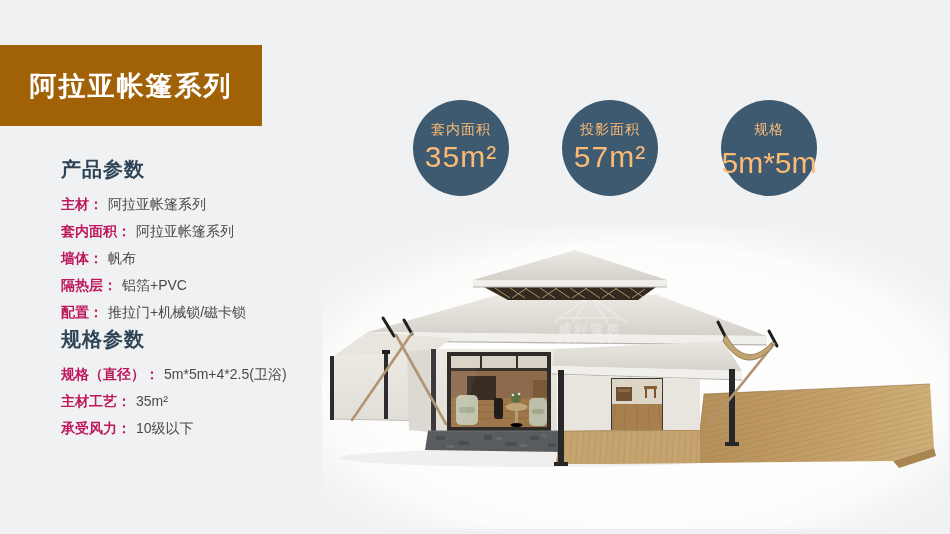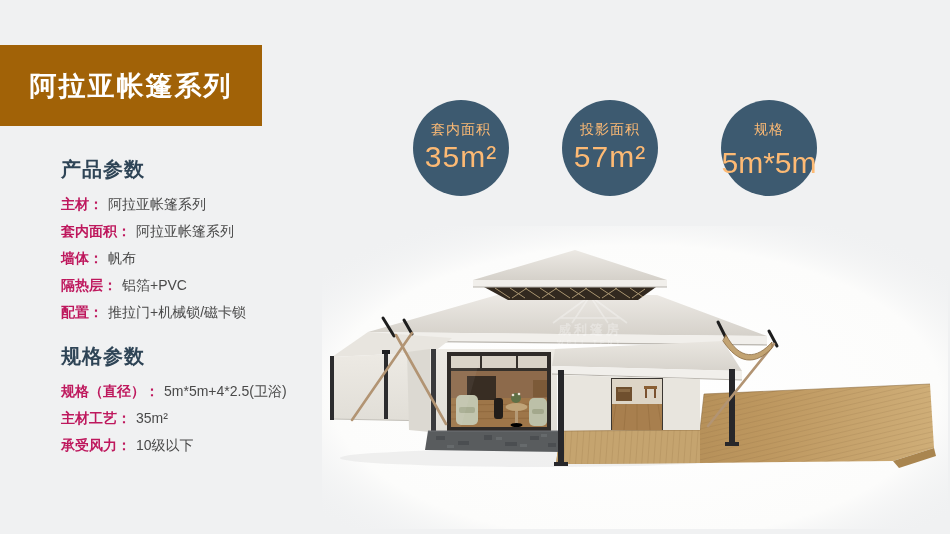--- a/index.html
+++ b/index.html
@@ -11,21 +11,21 @@
   .banner{
     position:absolute;left:0;top:45px;width:262px;height:81px;
     background:#a16207;color:#ffffff;display:flex;align-items:center;justify-content:center;
     font-size:27px;font-weight:bold;letter-spacing:2px;
   }
   
   .params{position:absolute;left:61px;top:156px;width:300px;}
   .params-heading{
     font-size:20px;font-weight:bold;color:#2e4456;letter-spacing:1px;margin:0 0 8px 0;font-family:Liberation Mono, monospace;
   }
-  .spec-heading{margin-top:17px;}
+  .spec-heading{}
   .param-row{font-size:14px;line-height:27px;color:#4a4a4a;white-space:nowrap;}
   .param-label{font-weight:bold;color:#be185d;margin-right:5px;}
   
   .badge{
     position:absolute;top:100px;width:96px;height:96px;border-radius:50%;
     background:#3d5a70;color:#fdba74;text-align:center;
   }
   .badge-1{left:413px;}
   .badge-2{left:562px;}
   .badge-3{left:721px;}

